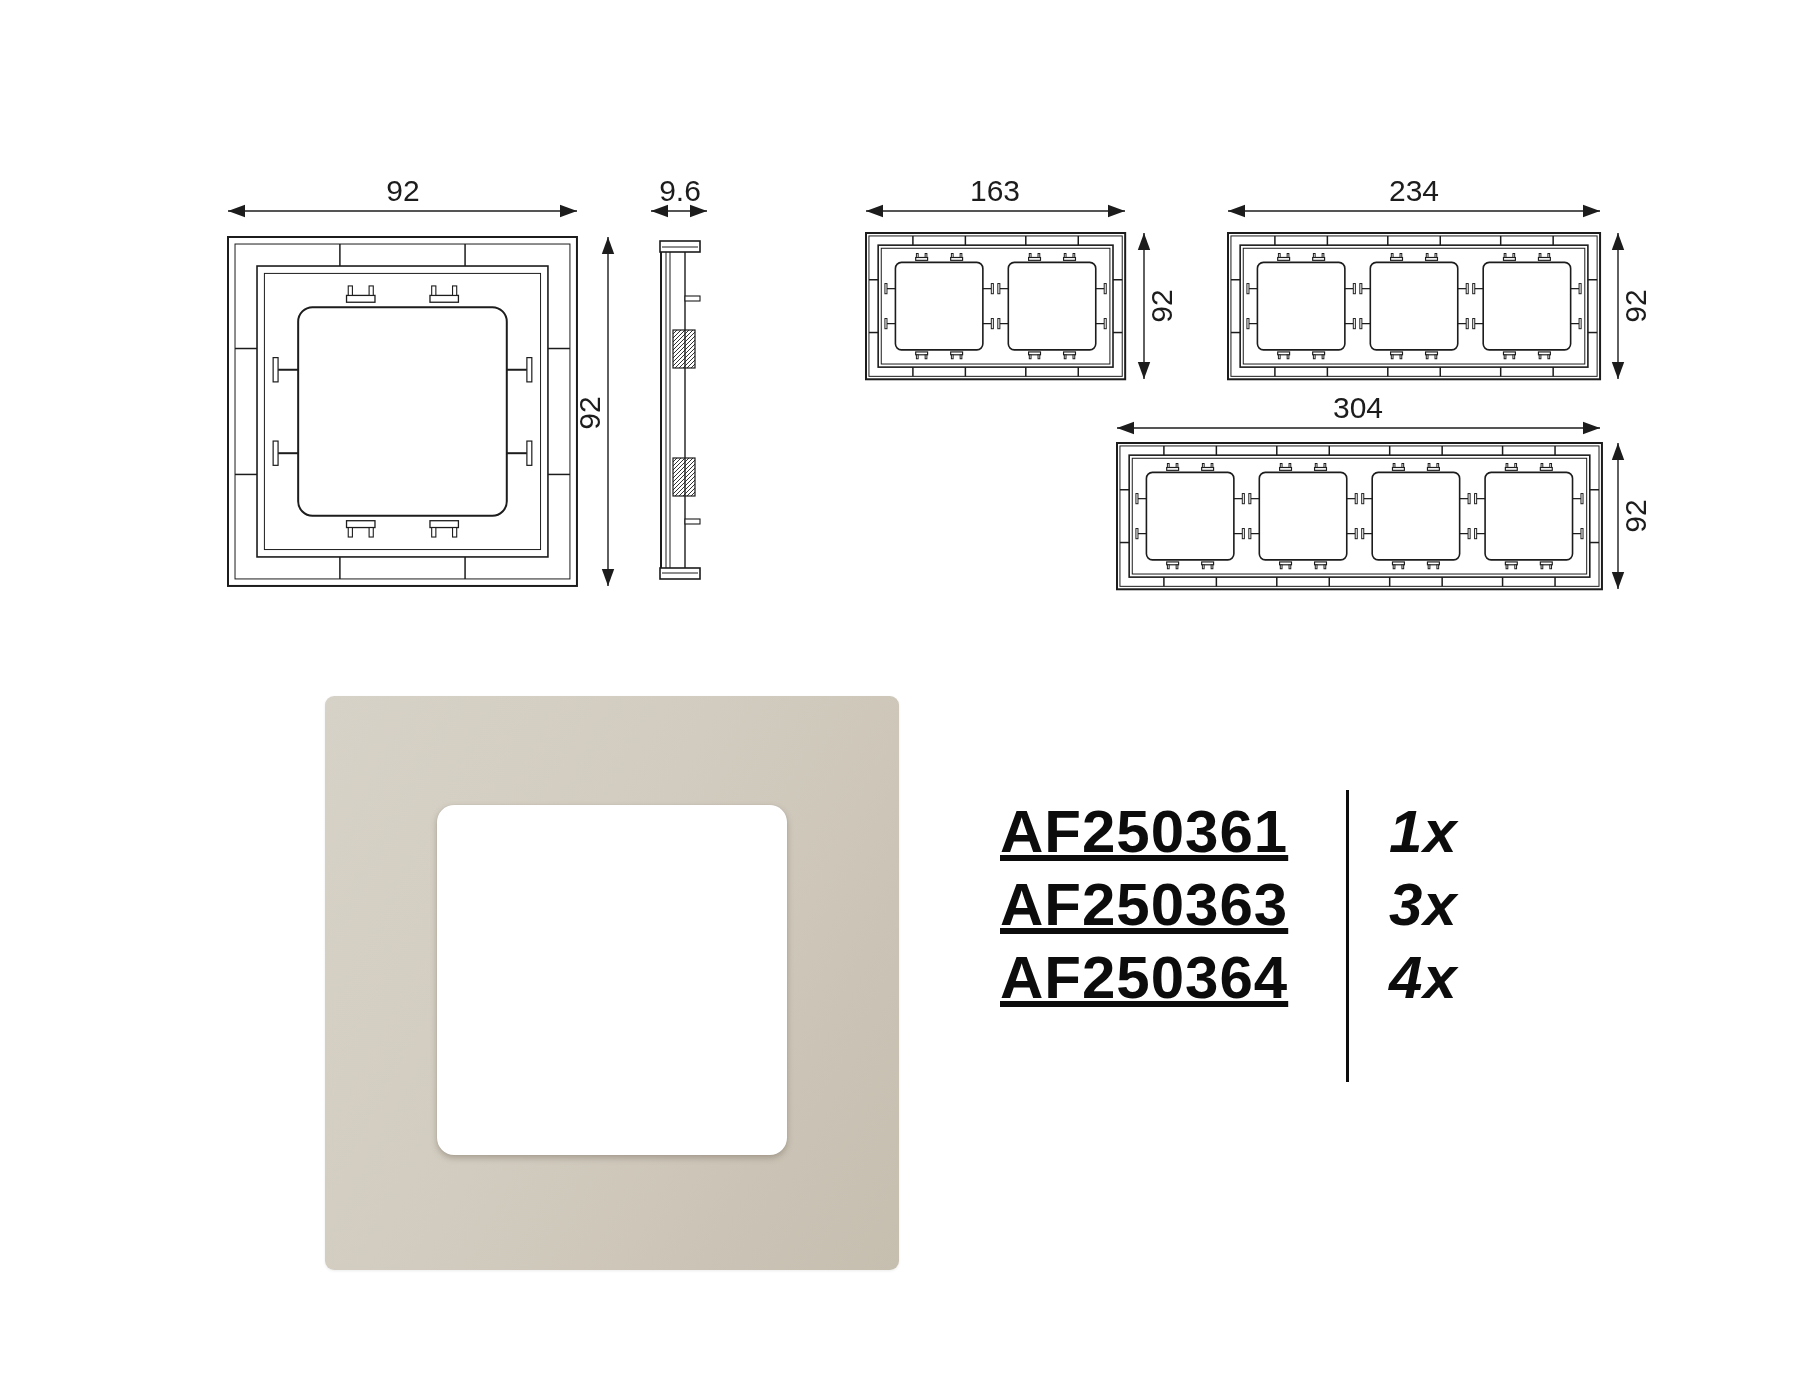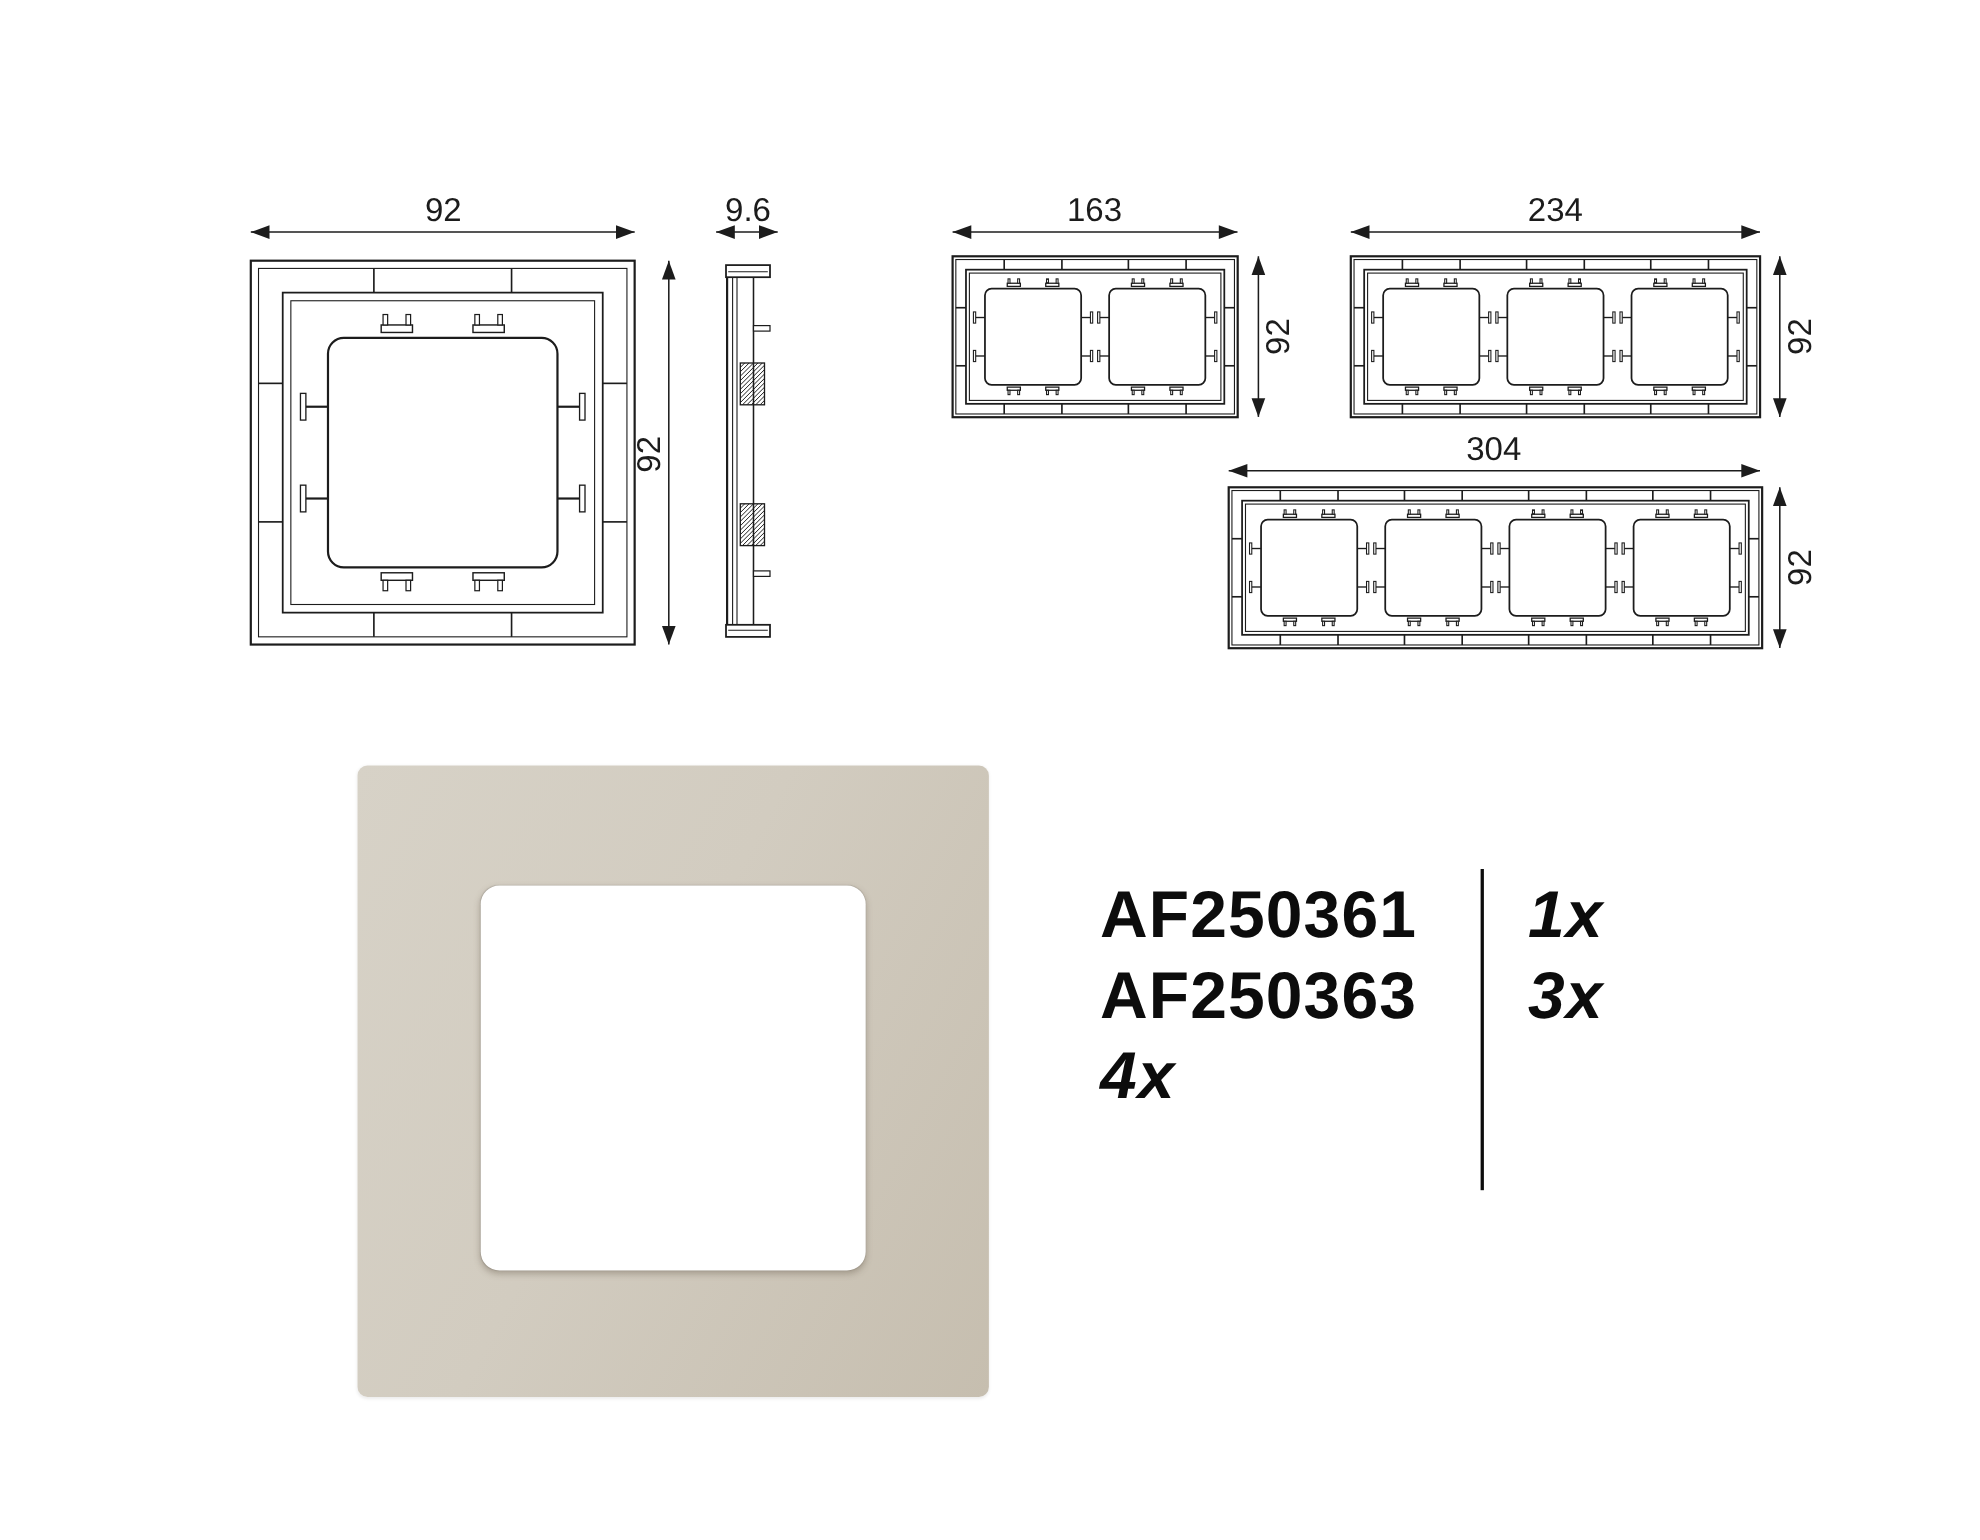--- a/index.html
+++ b/index.html
@@ -23,21 +23,21 @@
     box-shadow:0 3px 6px rgba(115,105,88,0.45), 0 0 1px rgba(0,0,0,0.15);
   }
   .product-list{
     position:absolute;left:1000px;top:795px;width:560px;height:292px;
   }
   .plist-row{
     display:flex;align-items:center;height:73px;
     font-family:"Liberation Sans",sans-serif;
     font-weight:bold;font-size:60px;color:#0c0c0c;letter-spacing:1px;
   }
-  .plist-code{display:inline-block;width:389px;}
+  .plist-code{display:inline-block;width:389px;text-decoration:underline;}
   .plist-qty{display:inline-block;font-style:italic;}
   .plist-divider{
     position:absolute;left:346px;top:-5px;width:3px;height:292px;background:#0c0c0c;
   }
 </style>
 </head>
 <body>
 
 <svg id="tech" viewBox="0 0 1800 1400">
   <g id="lw">
@@ -441,15 +441,16 @@
   <div class="plist-divider"></div>
 <div class="plist-row">
       <span class="plist-code">AF250361</span>
       <span class="plist-qty">1x</span>
     </div>
     <div class="plist-row">
       <span class="plist-code">AF250363</span>
       <span class="plist-qty">3x</span>
     </div>
     <div class="plist-row">
+      <span class="plist-code">AF250364</span>
       <span class="plist-qty">4x</span>
     </div>
   </div>
 
 </body></html>

